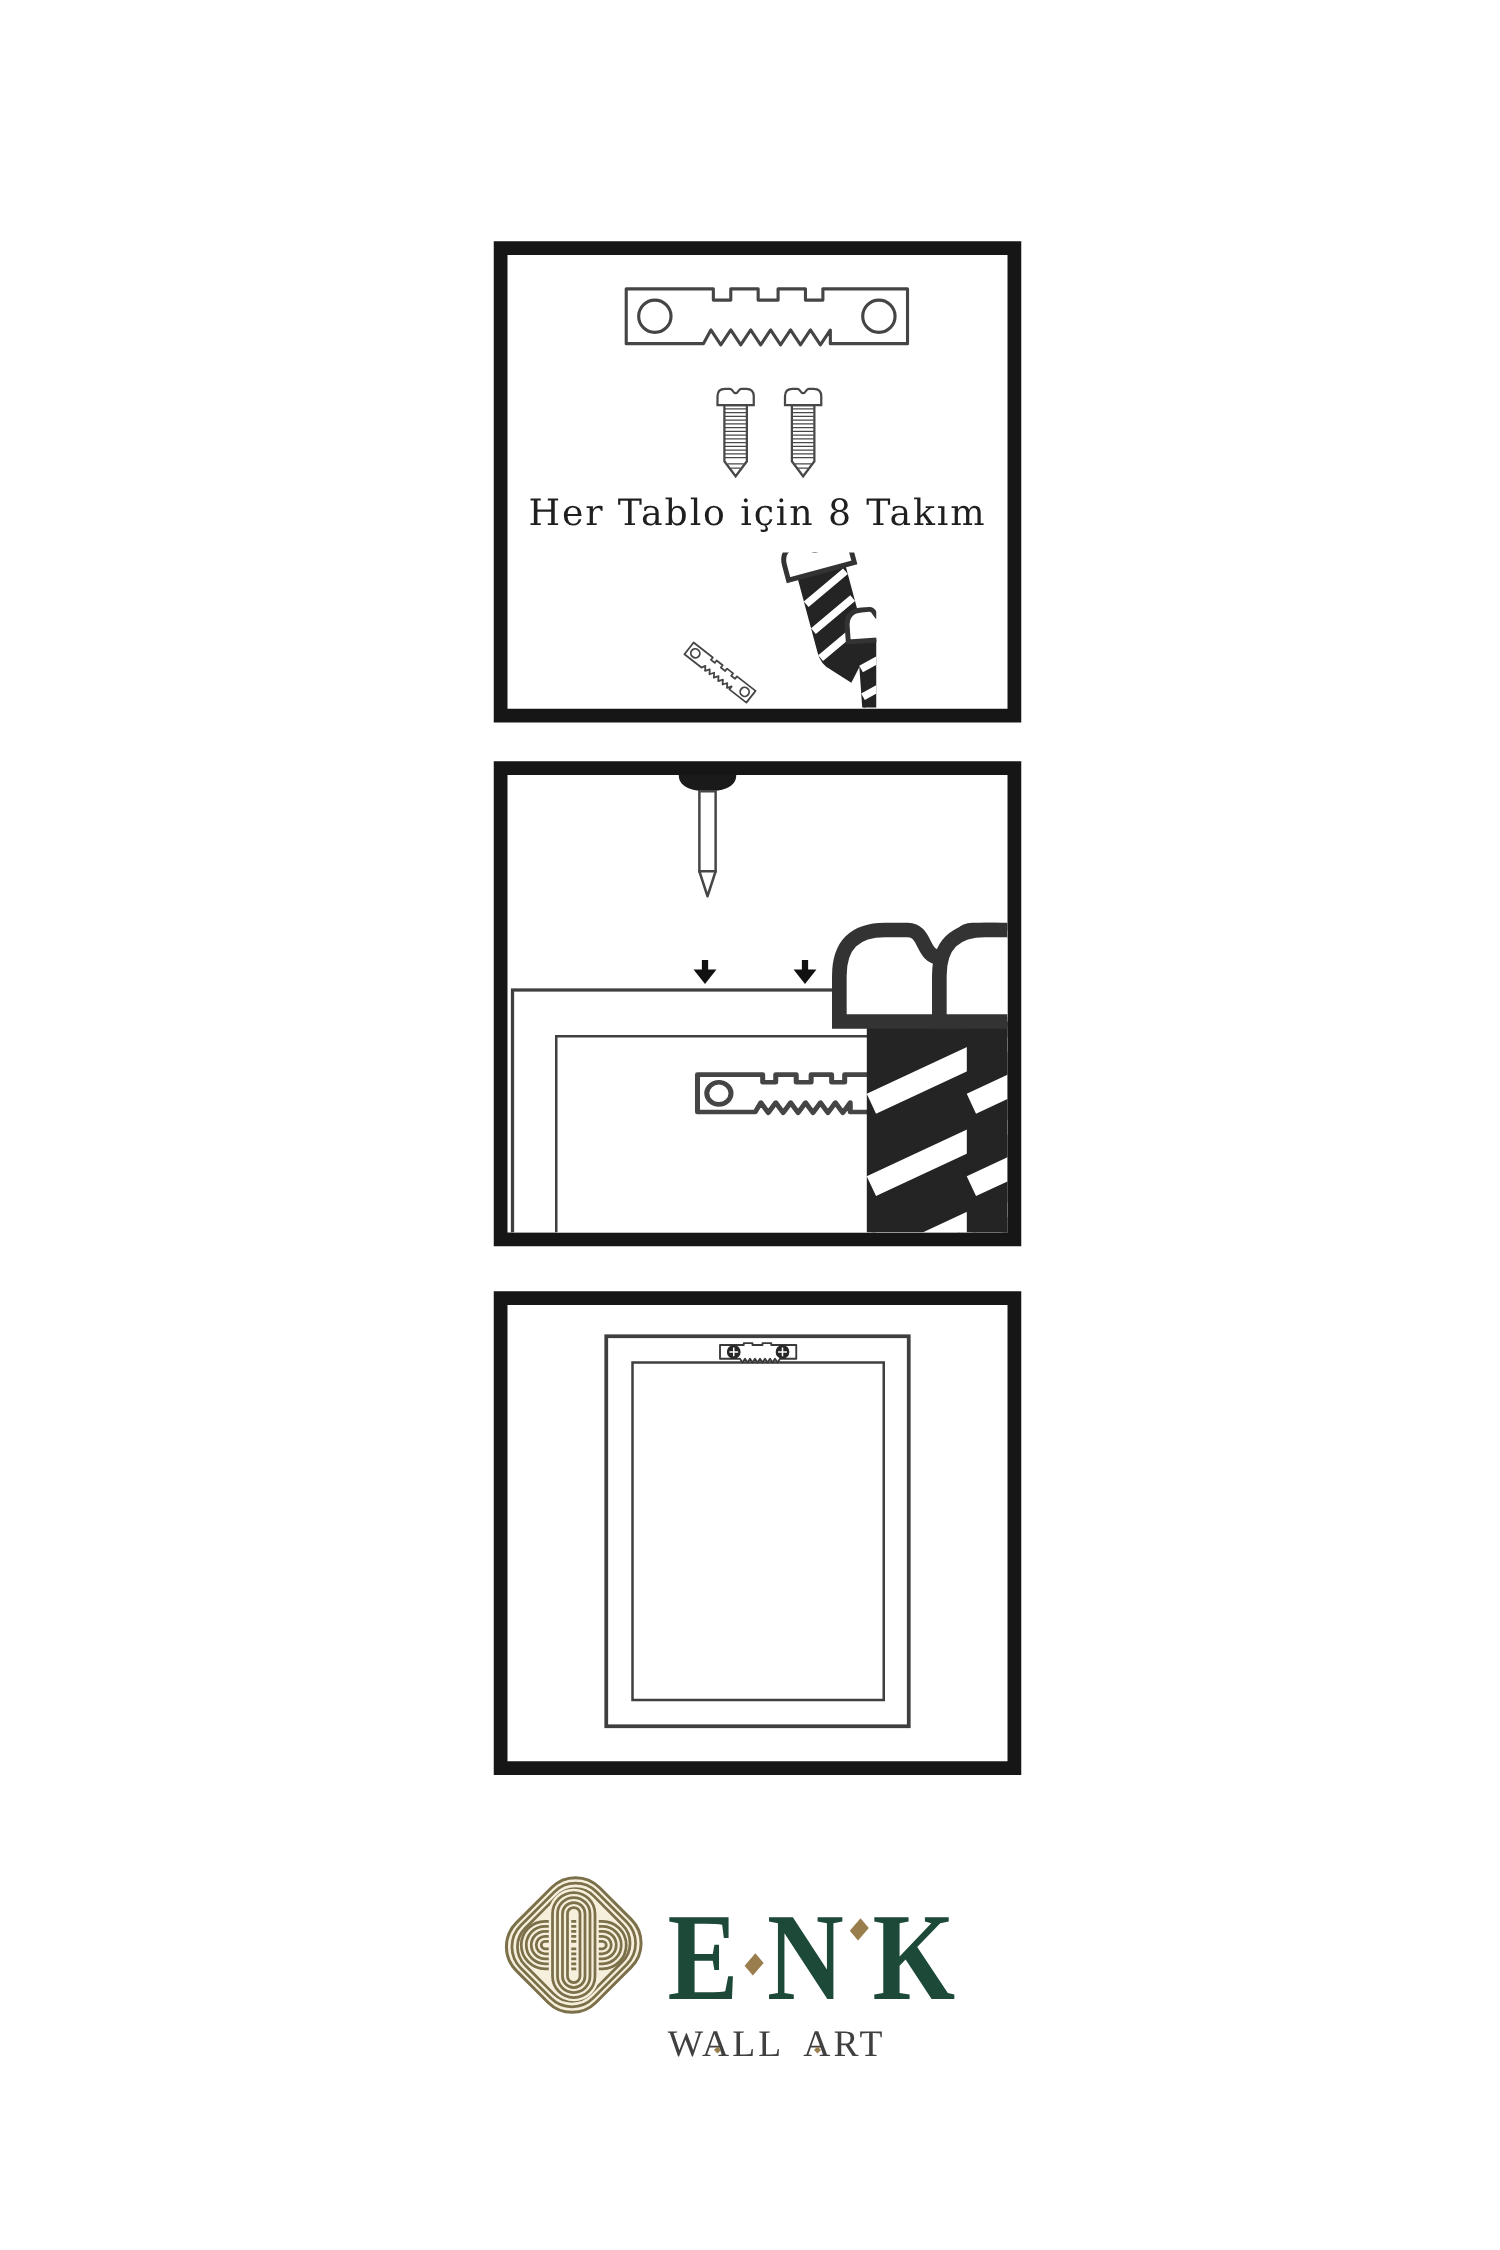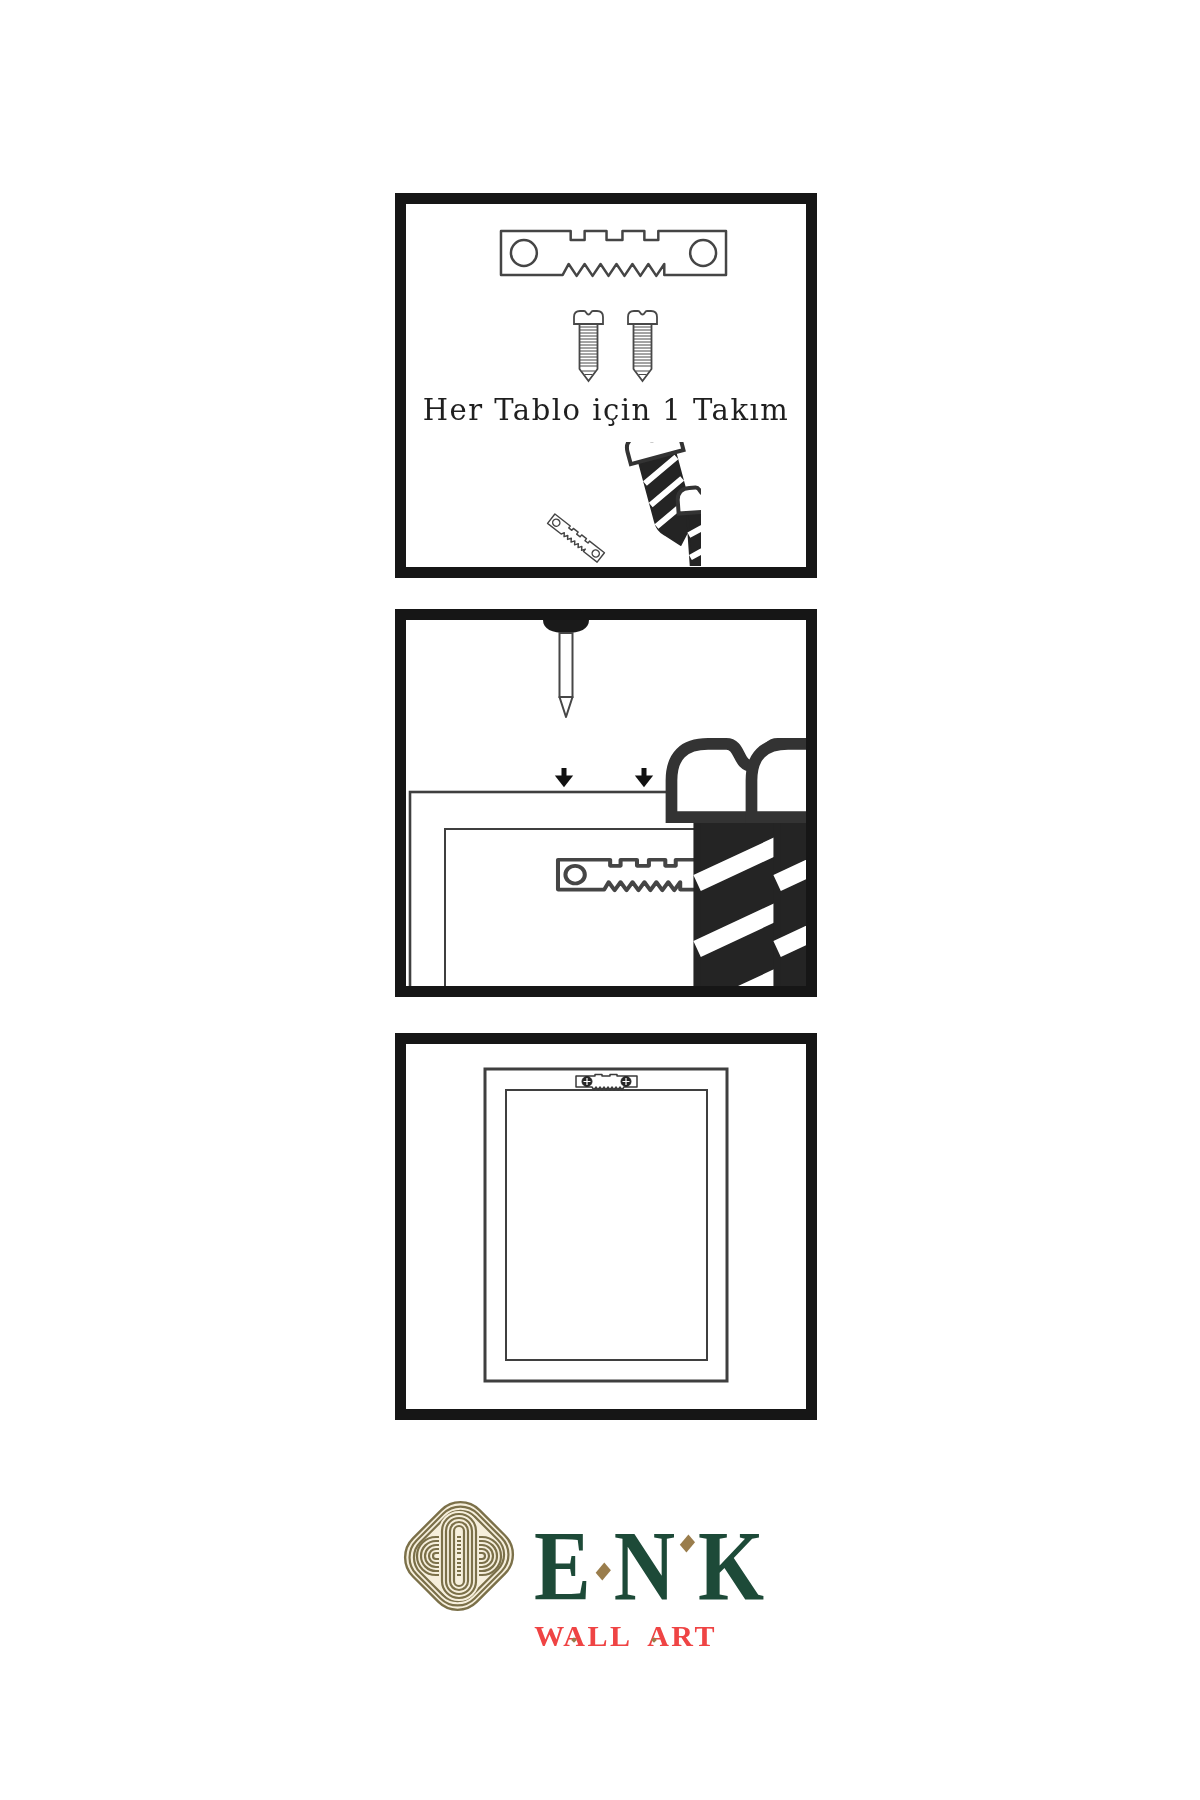--- a/index.html
+++ b/index.html
@@ -63,24 +63,24 @@
     width:11px;height:11px;
     transform:rotate(45deg) scaleY(1.3);
   }
   .dia-mid{margin:50px 7px 0 7px;}
   .dia-top{margin:22px 7px 0 7px;}
   .brand-tagline{
     position:relative;
     margin-top:5px;
     font-family:"Liberation Serif", serif;
     font-size:30px;
-    font-weight:bold;
+    font-weight:normal;
     letter-spacing:2.5px;
     word-spacing:8px;
-    color:#ef4444;
+    color:#404040;
     line-height:1;
   }
   .tagline-dot{
     position:absolute;
     width:4px;height:4px;
     background:#9a7d4c;
     transform:rotate(45deg);
     top:17px;
   }
   .tagline-dot.d1{left:38px;}
@@ -124,21 +124,21 @@
     <div class="panel-inner">
       <svg class="abs" style="left:91px;top:20px" width="233" height="58" viewBox="0 0 234 58">
         <use href="#sym-hanger" fill="#ffffff" stroke="#454545" stroke-width="2.5"></use>
       </svg>
       <svg class="abs" style="left:166px;top:103px" width="33" height="77" viewBox="0 0 33 77">
         <use href="#sym-screw"></use>
       </svg>
       <svg class="abs" style="left:220px;top:103px" width="33" height="77" viewBox="0 0 33 77">
         <use href="#sym-screw"></use>
       </svg>
-      <div class="caption">Her Tablo için 1 Takım</div>
+      <div class="caption">Her Tablo için 8 Takım</div>
       <svg class="abs" style="left:140px;top:238px" width="155" height="124" viewBox="0 0 155 124">
         <g transform="translate(20,56) rotate(38)">
           <use href="#sym-hanger" transform="scale(0.42,0.41)" fill="#ffffff" stroke="#454545" stroke-width="5.2"></use>
         </g>
         <g transform="translate(34,0) rotate(-15,12,25)">
           <use href="#sym-darkscrew"></use>
         </g>
         <g transform="translate(82,42) rotate(-4,12,25)">
           <use href="#sym-darkscrew"></use>
         </g>

